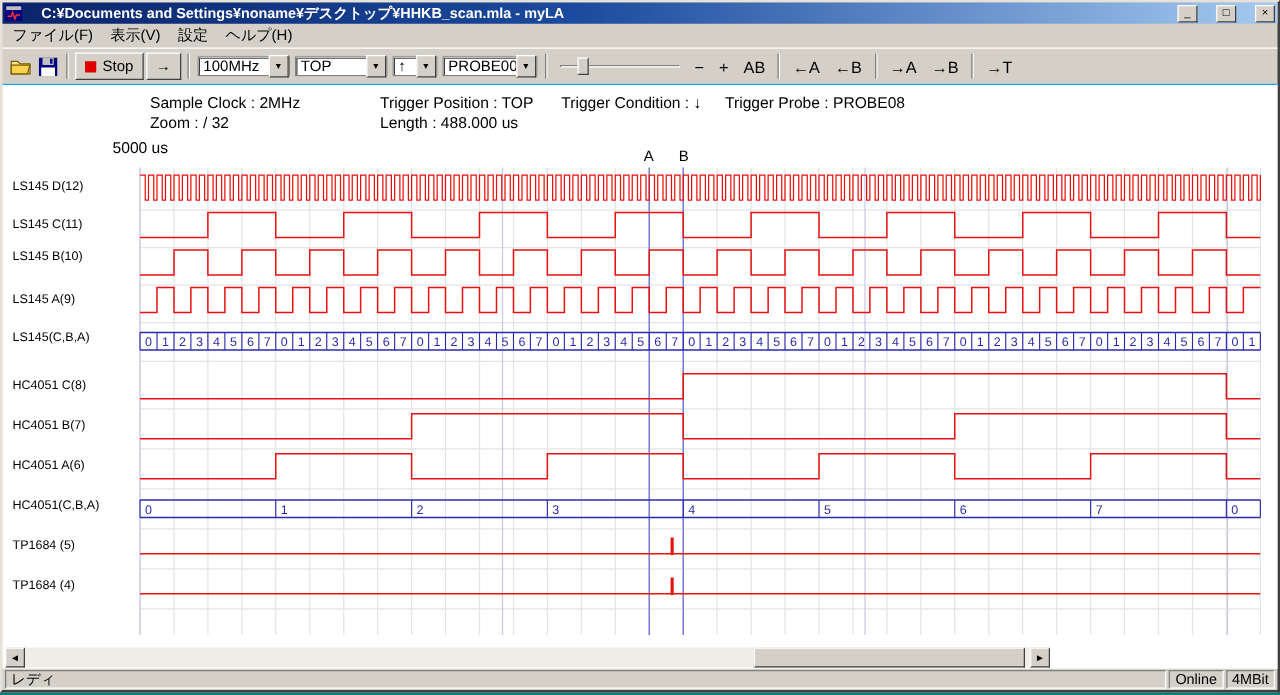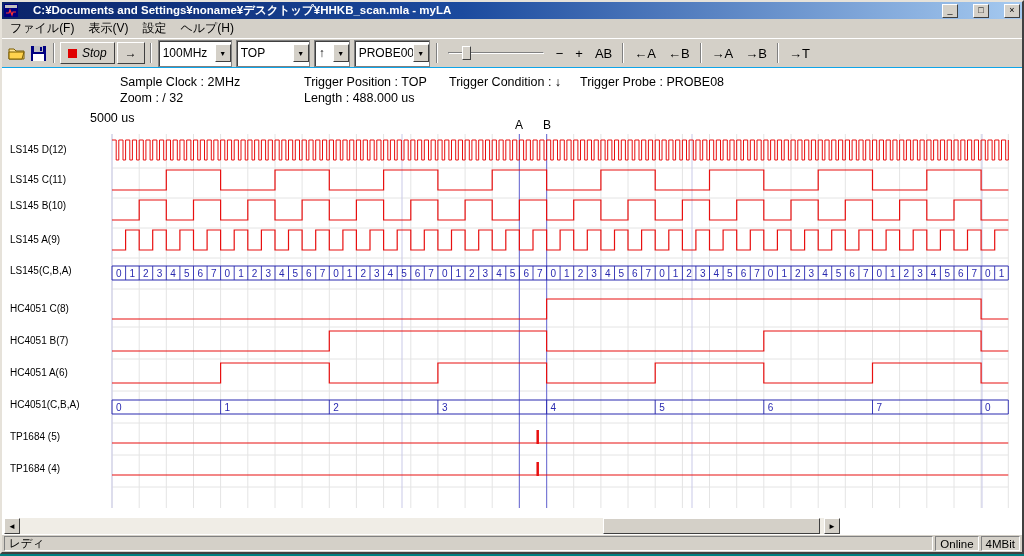--- a/index.html
+++ b/index.html
@@ -13,23 +13,23 @@
   .app-icon { width:14px; height:13px; }
 
   
   .menubar { height:19px; display:flex; align-items:center; font-size:12px; padding-left:1px; }
   .menu-item { padding:2px 7px; }
 
   
   .toolbar { height:29px; display:flex; align-items:center; padding:2px 3px; border-top:1px solid #fff; }
   .tool-sep { width:2px; height:20px; border-left:1px solid #808080; border-right:1px solid #fff; margin:0 4px; }
   .icon-btn { width:22px; height:22px; display:flex; align-items:center; justify-content:center; }
-  .tool-btn { height:22px; display:flex; align-items:center; gap:5px; padding:0 7px; margin:0 1px; background:#d4d0c8; border:1px solid; border-color:#fff #404040 #404040 #fff; font-size:12px;font-style:italic; }
+  .tool-btn { height:22px; display:flex; align-items:center; gap:5px; padding:0 7px; margin:0 1px; background:#d4d0c8; border:1px solid; border-color:#fff #404040 #404040 #fff; font-size:12px; }
   .stop-square { width:9px; height:9px; background:#e00000; }
-  .combo { height:27px; margin:0 2px; background:#fff; border:1px solid #808080; box-shadow:inset 1px 1px 0 #404040; display:flex; align-items:center; font-size:12px; }
+  .combo { height:16px; margin:0 2px; background:#fff; border:1px solid #808080; box-shadow:inset 1px 1px 0 #404040; display:flex; align-items:center; font-size:12px; }
   .combo .val { flex:1; padding:0 4px; white-space:nowrap; overflow:hidden; }
   .combo .drop { width:16px; height:18px; background:#d4d0c8; border:1px solid; border-color:#fff #404040 #404040 #fff; font-size:7px; display:flex; align-items:center; justify-content:center; }
   .slider { position:relative; width:96px; height:20px; margin:0 6px; }
   .slider .groove { position:absolute; left:0; right:0; top:9px; height:2px; border:1px solid #808080; border-bottom-color:#fff; border-right-color:#fff; }
   .slider .thumb { position:absolute; left:14px; top:3px; width:9px; height:14px; background:#d4d0c8; border:1px solid; border-color:#fff #404040 #404040 #fff; }
   .flat-btn { padding:2px 6px; font-size:13px; color:#000; }
 
   
   .content { position:relative; height:468px; background:#fff; border-top:1px solid #0ea5e9; overflow:hidden; }
   .info-text { position:absolute; font-size:12.5px; white-space:nowrap; color:#000; }

